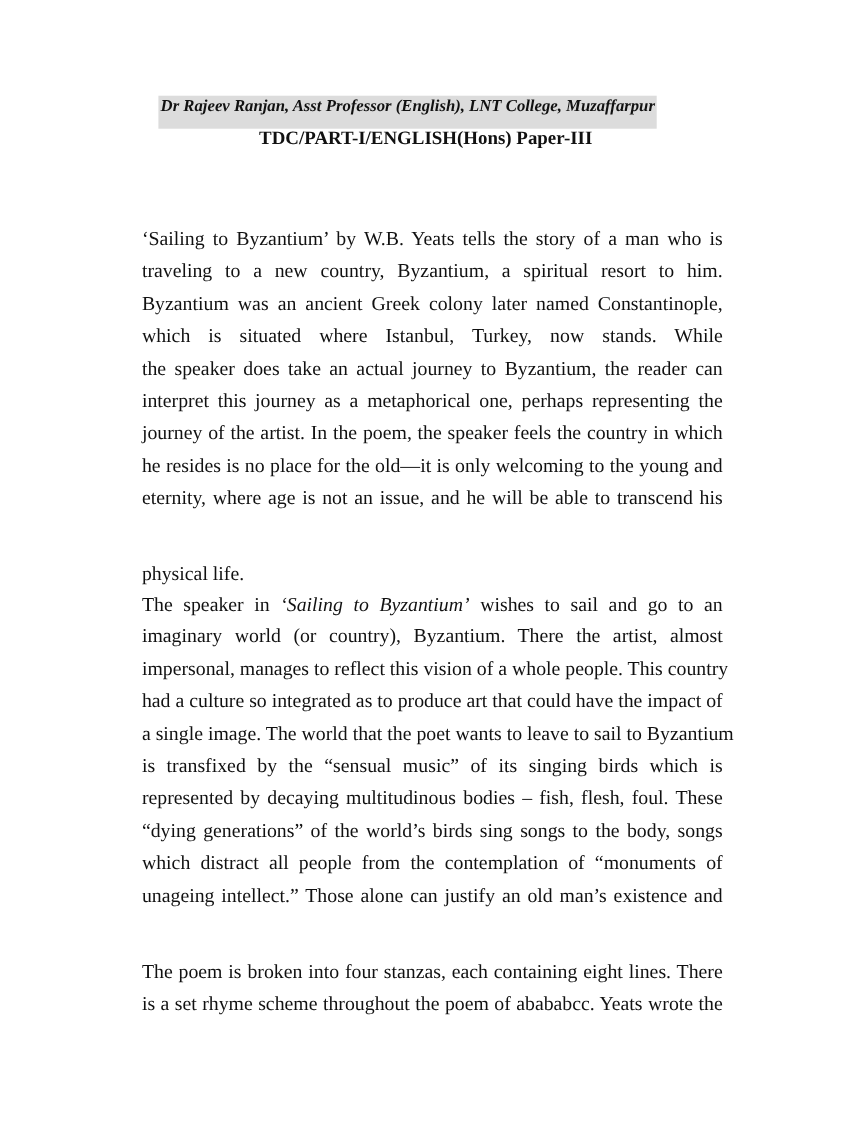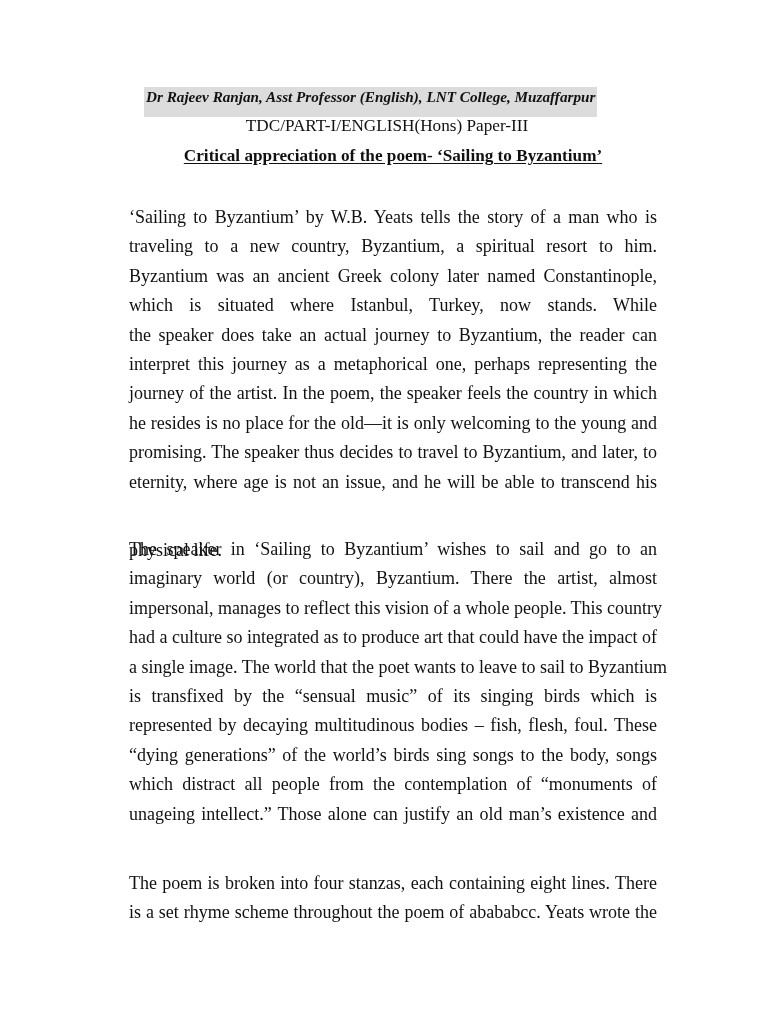--- a/index.html
+++ b/index.html
@@ -1,45 +1,43 @@
 <!DOCTYPE html>
 <html><head>
 <meta charset="utf-8">
 <style>
   html, body { margin: 0; padding: 0; background: #ffffff; }
   body { width: 768px; height: 1024px; overflow: hidden; position: relative; font-family: "Liberation Serif", "DejaVu Serif", serif; color: #111111; }
   .page { position: absolute; left: 0; top: 0; width: 768px; height: 1024px; background: #ffffff; }
   .author { position: absolute; left: 144px; top: 87px; height: 30px; padding: 0 2px; background: #dcdcdc; font-style: italic; font-weight: bold; font-size: 15.2px; line-height: 20px; white-space: nowrap; }
-  .course { position: absolute; left: 0; width: 768px; top: 115px; text-align: center; font-weight: normal; font-size: 17.2px; line-height: 22px; padding-left: 6px; box-sizing: border-box; }
+  .course { position: absolute; left: 0; width: 768px; top: 115px; text-align: center; font-weight: bold; font-size: 17.2px; line-height: 22px; padding-left: 6px; box-sizing: border-box; }
   .title { position: absolute; left: 0; width: 768px; top: 145px; text-align: center; font-weight: bold; font-size: 17.2px; line-height: 22px; text-decoration: underline; text-underline-offset: 2px; padding-left: 18px; box-sizing: border-box; }
   .para { position: absolute; left: 129px; width: 528px; }
   .line { display: block; height: 29.4px; line-height: 29.4px; font-size: 18px; text-align: justify; text-align-last: justify; white-space: nowrap; overflow: visible; }
   .line.last { text-align-last: left; margin-top: 39px; }
   .line span { white-space: normal; }
-  .it { }
+  .it { font-style: italic; }
 </style>
 </head>
 <body>
 
 <div class="page">
 
   <div class="author">Dr Rajeev Ranjan, Asst Professor (English), LNT College, Muzaffarpur</div>
   <div class="course">TDC/PART-I/ENGLISH(Hons) Paper-III</div>
-  <div class="title">Critical appreciation of the poem- ‘Sailing to Byzantium’</div>
 
   <div class="para" style="top:203px;">
     <span class="line">‘Sailing to Byzantium’ by W.B. Yeats tells the story of a man who is</span>
     <span class="line">traveling to a new country, Byzantium, a spiritual resort to him.</span>
     <span class="line">Byzantium was an ancient Greek colony later named Constantinople,</span>
     <span class="line">which is situated where Istanbul, Turkey, now stands. While</span>
     <span class="line">the speaker does take an actual journey to Byzantium, the reader can</span>
     <span class="line">interpret this journey as a metaphorical one, perhaps representing the</span>
     <span class="line">journey of the artist. In the poem, the speaker feels the country in which</span>
     <span class="line">he resides is no place for the old—it is only welcoming to the young and</span>
-    <span class="line">promising. The speaker thus decides to travel to Byzantium, and later, to</span>
     <span class="line">eternity, where age is not an issue, and he will be able to transcend his</span>
     <span class="line last">physical life.</span>
   </div>
 
   <div class="para" style="top:535px;">
     <span class="line"><span>The speaker in </span><span class="it">‘Sailing to Byzantium’</span><span> wishes to sail and go to an</span></span>
     <span class="line">imaginary world (or country), Byzantium. There the artist, almost</span>
     <span class="line">impersonal, manages to reflect this vision of a whole people. This country</span>
     <span class="line">had a culture so integrated as to produce art that could have the impact of</span>
     <span class="line">a single image. The world that the poet wants to leave to sail to Byzantium</span>

